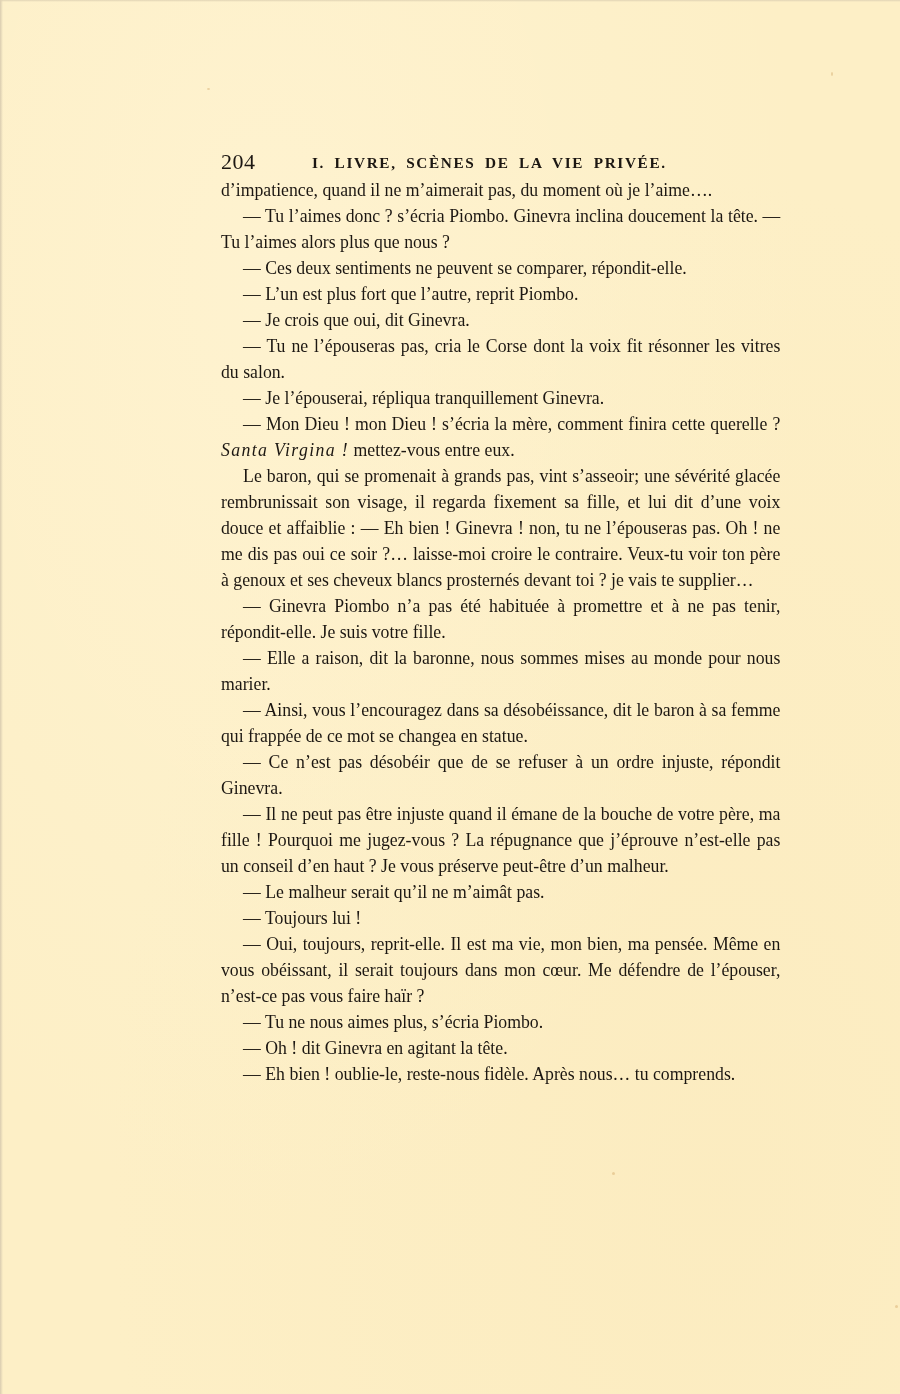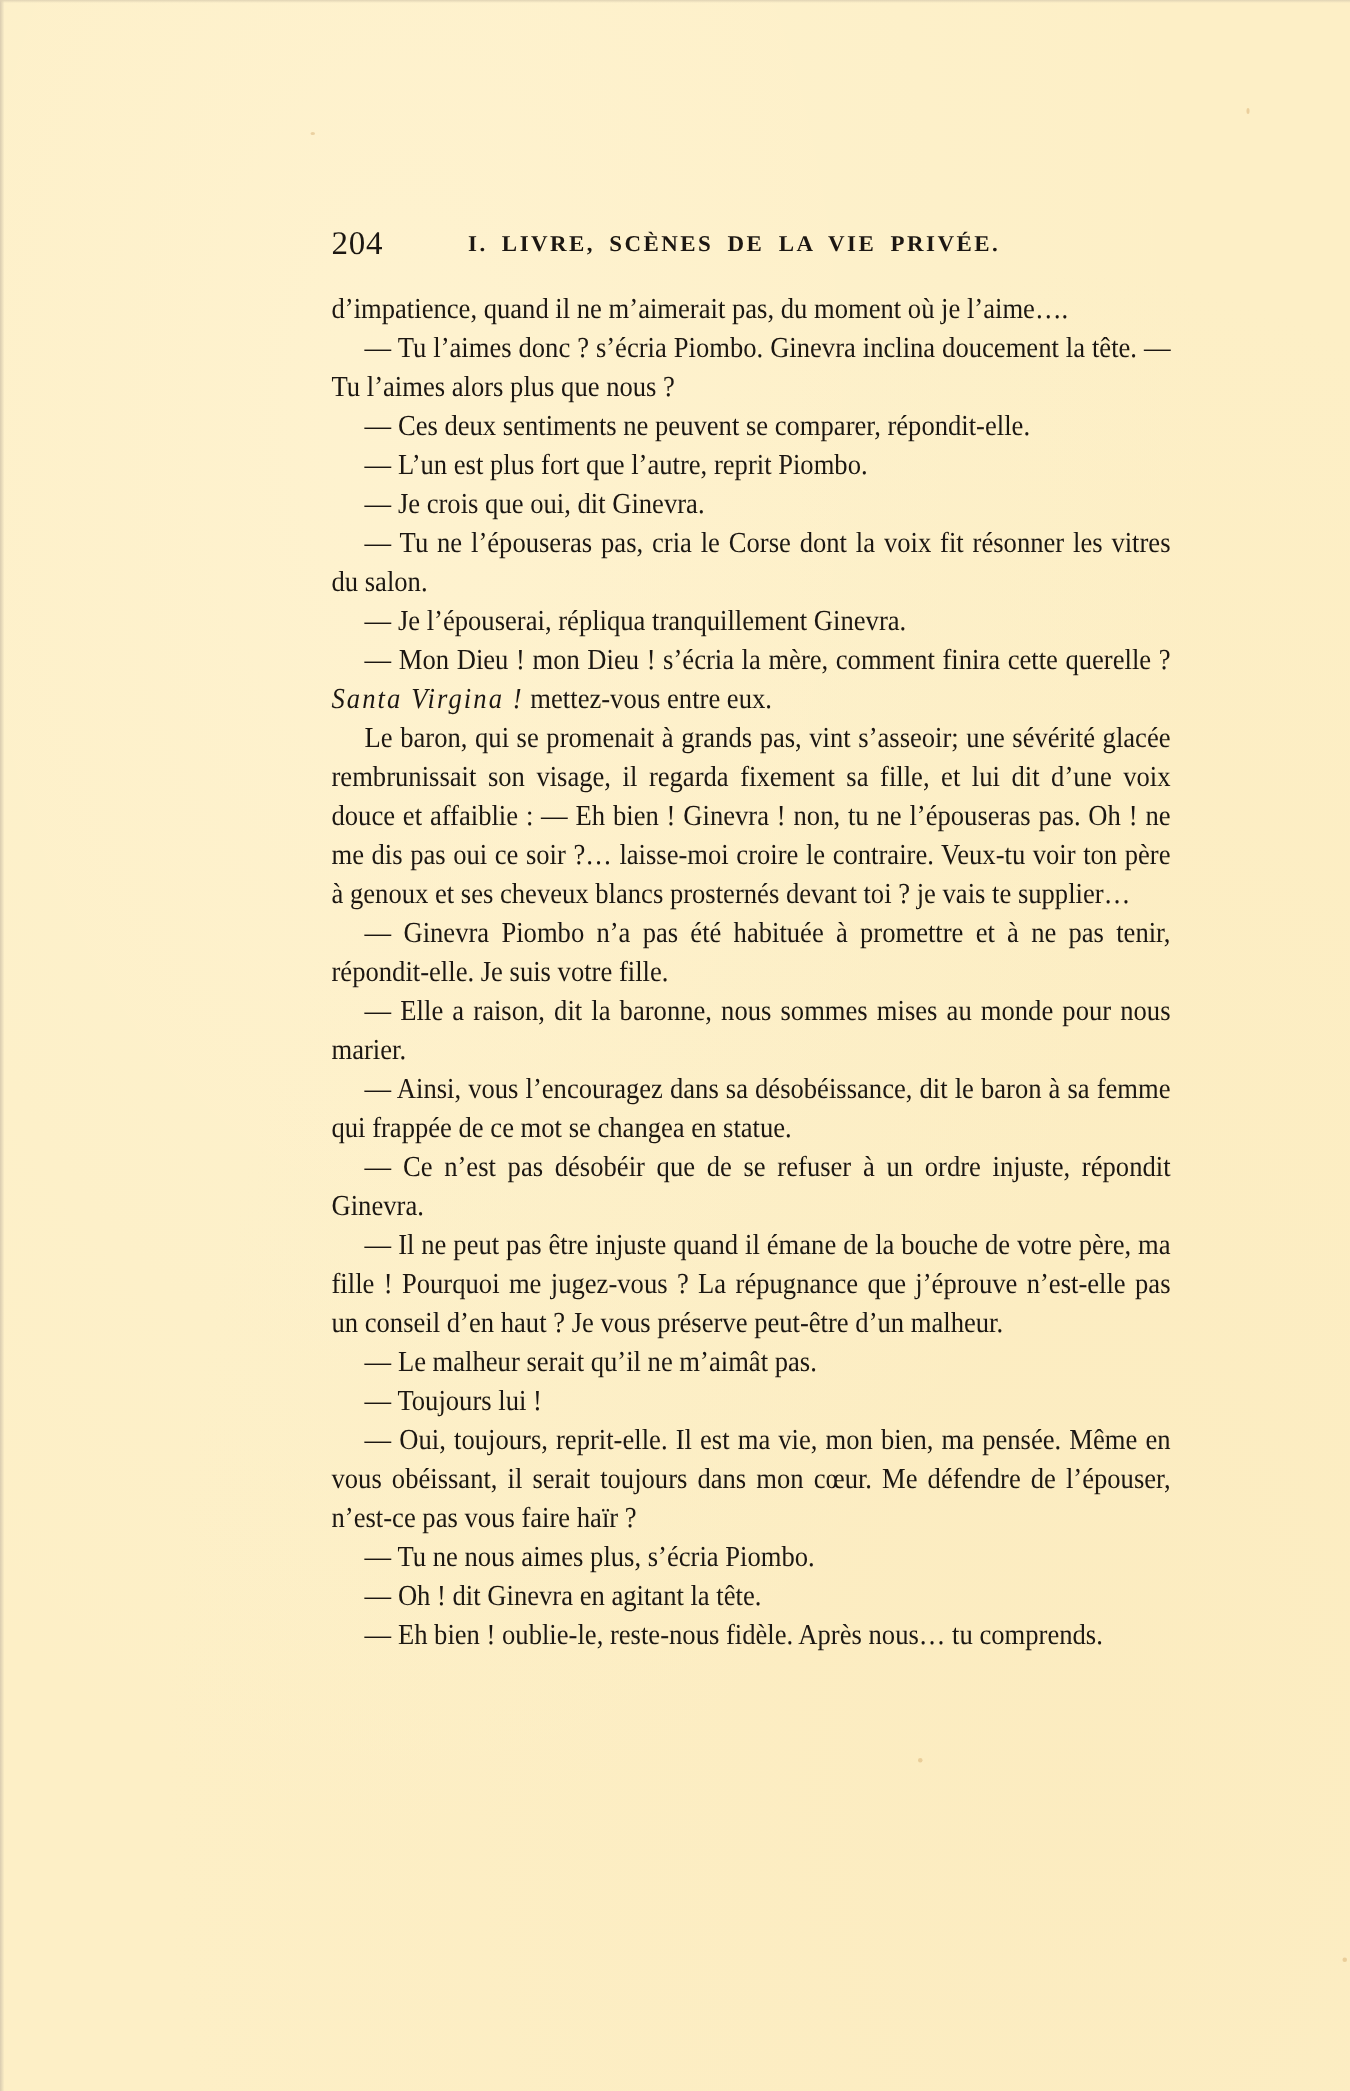--- a/index.html
+++ b/index.html
@@ -32,21 +32,21 @@
     }
     .text-block {
       position: absolute;
       left: 221px;
       top: 147px;
       width: 559px;
     }
     .running-head {
       position: relative;
       height: 30px;
-      margin-bottom: 17px;
+      margin-bottom: 0;
     }
     .page-number {
       position: absolute;
       left: 0;
       top: 0;
       font-size: 22px;
       line-height: 30px;
       letter-spacing: 0.5px;
     }
     .running-title {

